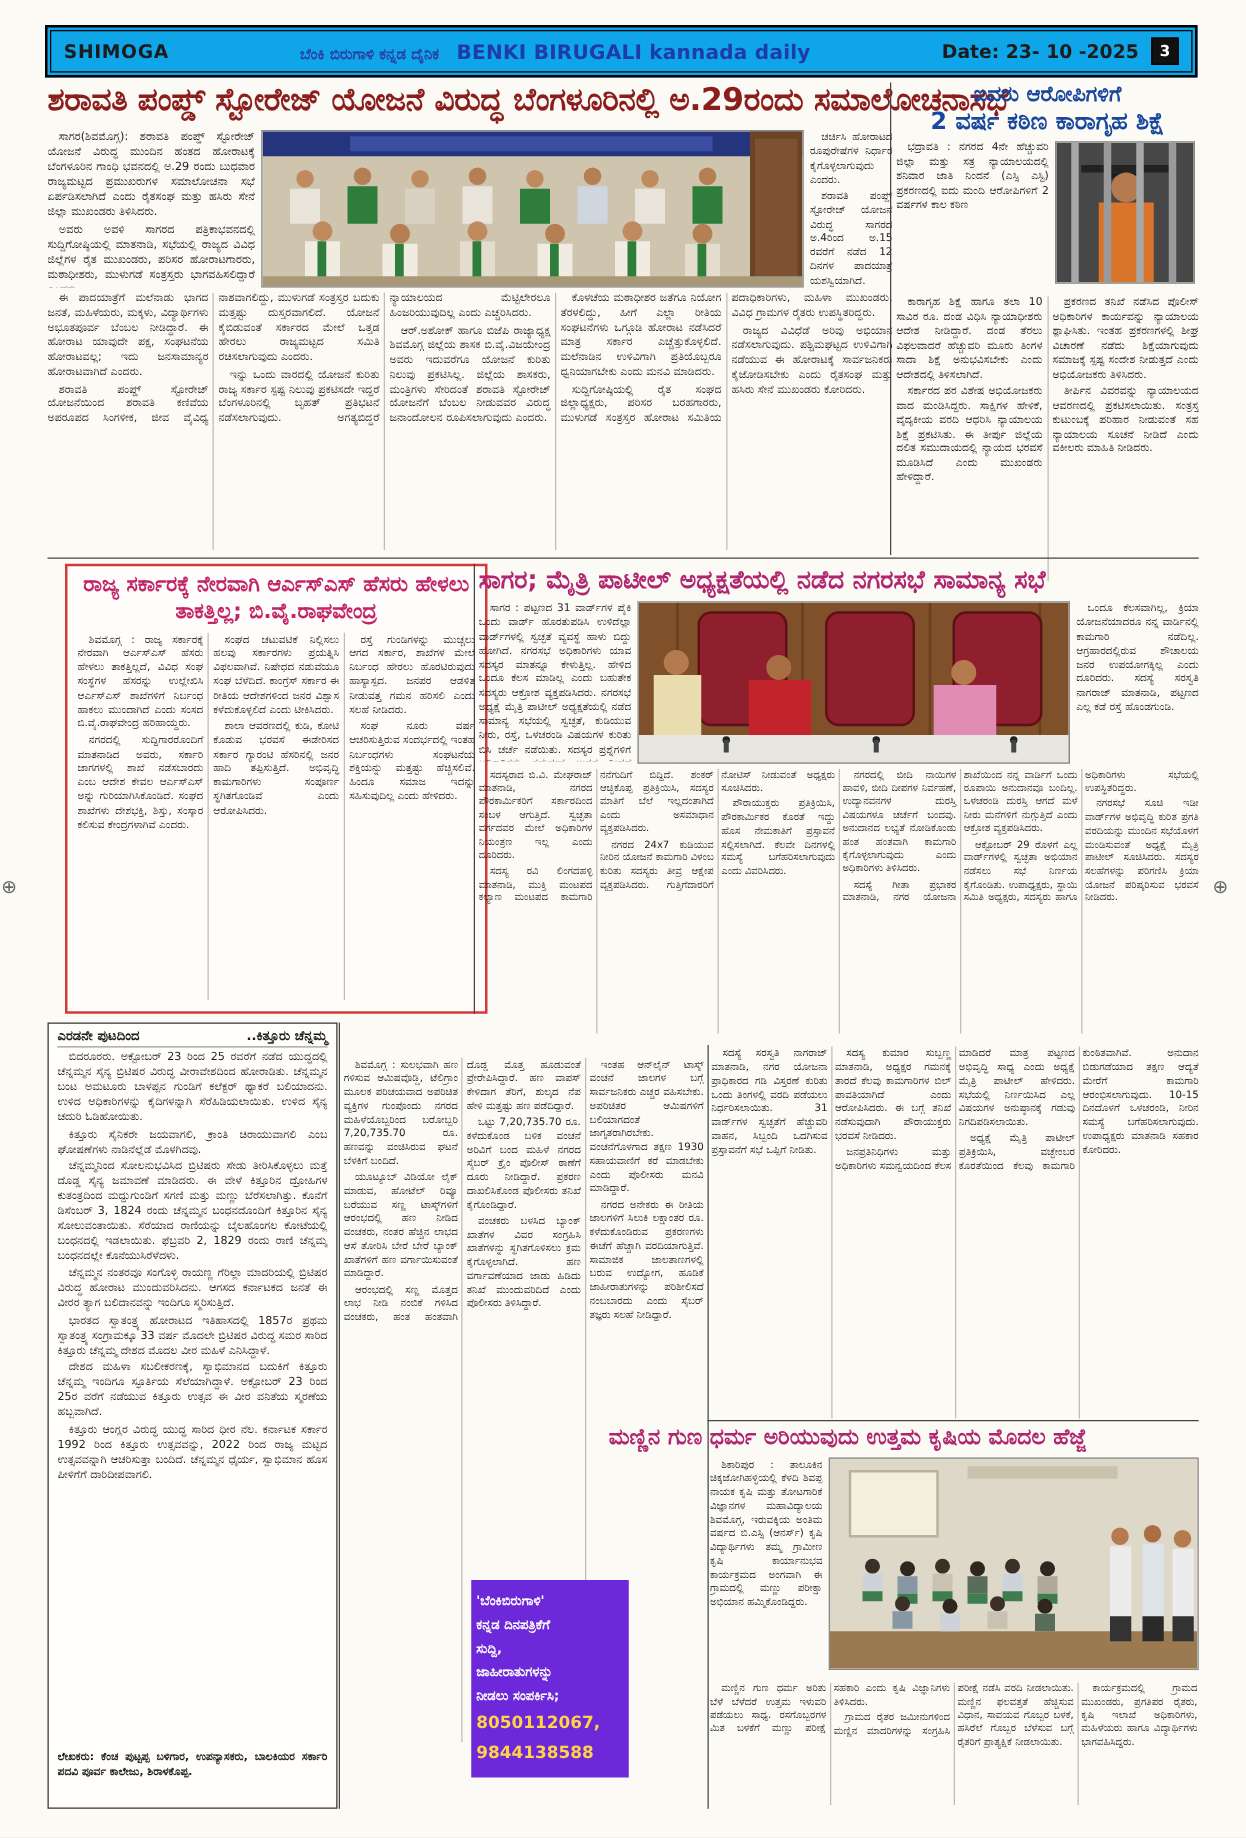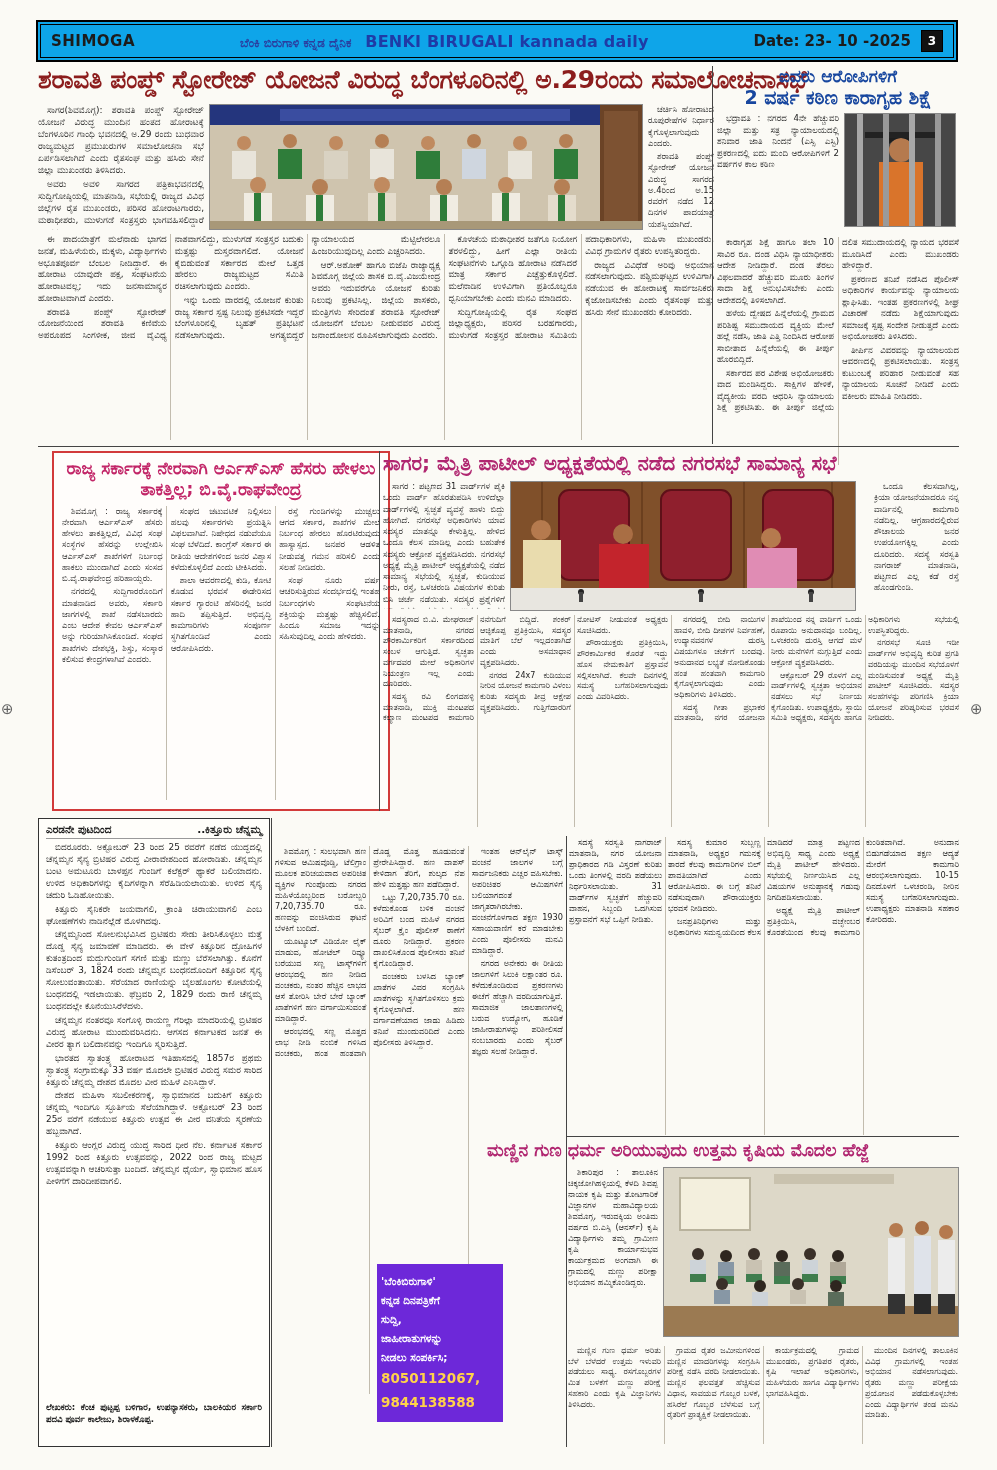--- a/index.html
+++ b/index.html
@@ -149,21 +149,20 @@
           <rect x="34" y="48" width="44" height="64" fill="#d9742b"></rect>
           <rect x="12" y="0" width="6" height="112" fill="#a8a8a8"></rect>
           <rect x="38" y="0" width="6" height="112" fill="#9a9a9a"></rect>
           <rect x="64" y="0" width="6" height="112" fill="#a8a8a8"></rect>
           <rect x="90" y="0" width="6" height="112" fill="#9a9a9a"></rect>
         </svg>
       </div>
     </div>
     <div class="bodytext cols" style="margin-top:6px;height:228px;column-count:2;font-size:8.6px;">
         <p>ಕಾರಾಗೃಹ ಶಿಕ್ಷೆ ಹಾಗೂ ತಲಾ 10 ಸಾವಿರ ರೂ. ದಂಡ ವಿಧಿಸಿ ನ್ಯಾಯಾಧೀಶರು ಆದೇಶ ನೀಡಿದ್ದಾರೆ. ದಂಡ ತೆರಲು ವಿಫಲವಾದರೆ ಹೆಚ್ಚುವರಿ ಮೂರು ತಿಂಗಳ ಸಾದಾ ಶಿಕ್ಷೆ ಅನುಭವಿಸಬೇಕು ಎಂದು ಆದೇಶದಲ್ಲಿ ತಿಳಿಸಲಾಗಿದೆ.</p>
-        <p>ಹಳೆಯ ದ್ವೇಷದ ಹಿನ್ನೆಲೆಯಲ್ಲಿ ಗ್ರಾಮದ ಪರಿಶಿಷ್ಟ ಸಮುದಾಯದ ವ್ಯಕ್ತಿಯ ಮೇಲೆ ಹಲ್ಲೆ ನಡೆಸಿ, ಜಾತಿ ಎತ್ತಿ ನಿಂದಿಸಿದ ಆರೋಪ ಸಾಬೀತಾದ ಹಿನ್ನೆಲೆಯಲ್ಲಿ ಈ ತೀರ್ಪು ಹೊರಬಿದ್ದಿದೆ.</p>
         <p>ಸರ್ಕಾರದ ಪರ ವಿಶೇಷ ಅಭಿಯೋಜಕರು ವಾದ ಮಂಡಿಸಿದ್ದರು. ಸಾಕ್ಷಿಗಳ ಹೇಳಿಕೆ, ವೈದ್ಯಕೀಯ ವರದಿ ಆಧರಿಸಿ ನ್ಯಾಯಾಲಯ ಶಿಕ್ಷೆ ಪ್ರಕಟಿಸಿತು. ಈ ತೀರ್ಪು ಜಿಲ್ಲೆಯ ದಲಿತ ಸಮುದಾಯದಲ್ಲಿ ನ್ಯಾಯದ ಭರವಸೆ ಮೂಡಿಸಿದೆ ಎಂದು ಮುಖಂಡರು ಹೇಳಿದ್ದಾರೆ.</p>
         <p>ಪ್ರಕರಣದ ತನಿಖೆ ನಡೆಸಿದ ಪೊಲೀಸ್ ಅಧಿಕಾರಿಗಳ ಕಾರ್ಯವನ್ನು ನ್ಯಾಯಾಲಯ ಶ್ಲಾಘಿಸಿತು. ಇಂತಹ ಪ್ರಕರಣಗಳಲ್ಲಿ ಶೀಘ್ರ ವಿಚಾರಣೆ ನಡೆದು ಶಿಕ್ಷೆಯಾಗುವುದು ಸಮಾಜಕ್ಕೆ ಸ್ಪಷ್ಟ ಸಂದೇಶ ನೀಡುತ್ತದೆ ಎಂದು ಅಭಿಯೋಜಕರು ತಿಳಿಸಿದರು.</p>
         <p>ತೀರ್ಪಿನ ವಿವರವನ್ನು ನ್ಯಾಯಾಲಯದ ಆವರಣದಲ್ಲಿ ಪ್ರಕಟಿಸಲಾಯಿತು. ಸಂತ್ರಸ್ತ ಕುಟುಂಬಕ್ಕೆ ಪರಿಹಾರ ನೀಡುವಂತೆ ಸಹ ನ್ಯಾಯಾಲಯ ಸೂಚನೆ ನೀಡಿದೆ ಎಂದು ವಕೀಲರು ಮಾಹಿತಿ ನೀಡಿದರು.</p>
       </div>
   </div>
 
   <div class="hline" style="left:38px;top:446px;width:921px;"></div>
 
   <div class="abs redbox" style="left:52px;top:451px;width:338px;height:360px;">
     <div class="hl-magenta" style="font-size:17px;text-align:center;line-height:1.25;color:#c22668;">ರಾಜ್ಯ ಸರ್ಕಾರಕ್ಕೆ ನೇರವಾಗಿ ಆರ್ಎಸ್ಎಸ್ ಹೆಸರು ಹೇಳಲು ತಾಕತ್ತಿಲ್ಲ; ಬಿ.ವೈ.ರಾಘವೇಂದ್ರ</div>
@@ -203,21 +202,21 @@
             <rect x="236" y="66" width="50" height="40" fill="#e08cb4"></rect>
           <rect y="106" width="344" height="22" fill="#e8e6e0"></rect>
           <circle cx="70" cy="110" r="3" fill="#222"></circle>
             <rect x="68" y="110" width="4" height="10" fill="#444"></rect>
           <circle cx="190" cy="110" r="3" fill="#222"></circle>
             <rect x="188" y="110" width="4" height="10" fill="#444"></rect>
           <circle cx="300" cy="110" r="3" fill="#222"></circle>
             <rect x="298" y="110" width="4" height="10" fill="#444"></rect>
         </svg>
       </div>
-      <div class="bodytext" style="flex:1;height:128px;font-size:8.4px;margin-left:13px;">
+      <div class="bodytext" style="flex:1;height:128px;font-size:8.4px;">
           <p>ಒಂದೂ ಕೆಲಸವಾಗಿಲ್ಲ, ಕ್ರಿಯಾ ಯೋಜನೆಯಾದರೂ ನನ್ನ ವಾರ್ಡಿನಲ್ಲಿ ಕಾಮಗಾರಿ ನಡೆದಿಲ್ಲ. ಆಗ್ರಹಾರದಲ್ಲಿರುವ ಶೌಚಾಲಯ ಜನರ ಉಪಯೋಗಕ್ಕಿಲ್ಲ ಎಂದು ದೂರಿದರು. ಸದಸ್ಯೆ ಸರಸ್ವತಿ ನಾಗರಾಜ್ ಮಾತನಾಡಿ, ಪಟ್ಟಣದ ಎಲ್ಲ ಕಡೆ ರಸ್ತೆ ಹೊಂಡಗುಂಡಿ.</p>
         </div>
     </div>
     <div class="bodytext cols" style="margin-top:6px;height:212px;column-count:6;column-gap:6px;font-size:8px;">
         <p>ಸದಸ್ಯರಾದ ಬಿ.ವಿ. ಮೇಘರಾಜ್ ಮಾತನಾಡಿ, ನಗರದ ಪೌರಕಾರ್ಮಿಕರಿಗೆ ಸರ್ಕಾರದಿಂದ ಸಂಬಳ ಆಗುತ್ತಿದೆ. ಸ್ವಚ್ಛತಾ ವರ್ಗದವರ ಮೇಲೆ ಅಧಿಕಾರಿಗಳ ನಿಯಂತ್ರಣ ಇಲ್ಲ ಎಂದು ದೂರಿದರು.</p>
         <p>ಸದಸ್ಯ ರವಿ ಲಿಂಗದಹಳ್ಳಿ ಮಾತನಾಡಿ, ಮುಕ್ತಿ ಮಂಟಪದ ಕಲ್ಯಾಣ ಮಂಟಪದ ಕಾಮಗಾರಿ ನನೆಗುದಿಗೆ ಬಿದ್ದಿದೆ. ಶಂಕರ್ ಆಚ್ಳಿಕೊಪ್ಪ ಪ್ರತಿಕ್ರಿಯಿಸಿ, ಸದಸ್ಯರ ಮಾತಿಗೆ ಬೆಲೆ ಇಲ್ಲದಂತಾಗಿದೆ ಎಂದು ಅಸಮಾಧಾನ ವ್ಯಕ್ತಪಡಿಸಿದರು.</p>
         <p>ನಗರದ 24x7 ಕುಡಿಯುವ ನೀರಿನ ಯೋಜನೆ ಕಾಮಗಾರಿ ವಿಳಂಬ ಕುರಿತು ಸದಸ್ಯರು ತೀವ್ರ ಆಕ್ಷೇಪ ವ್ಯಕ್ತಪಡಿಸಿದರು. ಗುತ್ತಿಗೆದಾರರಿಗೆ ನೋಟಿಸ್ ನೀಡುವಂತೆ ಅಧ್ಯಕ್ಷರು ಸೂಚಿಸಿದರು.</p>
         <p>ಪೌರಾಯುಕ್ತರು ಪ್ರತಿಕ್ರಿಯಿಸಿ, ಪೌರಕಾರ್ಮಿಕರ ಕೊರತೆ ಇದ್ದು ಹೊಸ ನೇಮಕಾತಿಗೆ ಪ್ರಸ್ತಾವನೆ ಸಲ್ಲಿಸಲಾಗಿದೆ. ಕೆಲವೇ ದಿನಗಳಲ್ಲಿ ಸಮಸ್ಯೆ ಬಗೆಹರಿಸಲಾಗುವುದು ಎಂದು ವಿವರಿಸಿದರು.</p>
         <p>ನಗರದಲ್ಲಿ ಬೀದಿ ನಾಯಿಗಳ ಹಾವಳಿ, ಬೀದಿ ದೀಪಗಳ ನಿರ್ವಹಣೆ, ಉದ್ಯಾನವನಗಳ ದುರಸ್ತಿ ವಿಷಯಗಳೂ ಚರ್ಚೆಗೆ ಬಂದವು. ಅನುದಾನದ ಲಭ್ಯತೆ ನೋಡಿಕೊಂಡು ಹಂತ ಹಂತವಾಗಿ ಕಾಮಗಾರಿ ಕೈಗೊಳ್ಳಲಾಗುವುದು ಎಂದು ಅಧಿಕಾರಿಗಳು ತಿಳಿಸಿದರು.</p>
         <p>ಸದಸ್ಯೆ ಗೀತಾ ಪ್ರಭಾಕರ ಮಾತನಾಡಿ, ನಗರ ಯೋಜನಾ ಶಾಖೆಯಿಂದ ನನ್ನ ವಾರ್ಡಿಗೆ ಒಂದು ರೂಪಾಯಿ ಅನುದಾನವೂ ಬಂದಿಲ್ಲ. ಒಳಚರಂಡಿ ದುರಸ್ತಿ ಆಗದೆ ಮಳೆ ನೀರು ಮನೆಗಳಿಗೆ ನುಗ್ಗುತ್ತಿದೆ ಎಂದು ಆಕ್ರೋಶ ವ್ಯಕ್ತಪಡಿಸಿದರು.</p>
@@ -327,17 +326,16 @@
               <rect x="274" y="72" width="17" height="54" fill="#ececec"></rect>
               <rect x="274" y="126" width="17" height="20" fill="#333"></rect>
           </g>
         </svg>
       </div>
     </div>
     <div class="bodytext cols" style="position:absolute;left:81px;top:206px;width:390px;height:98px;column-count:4;column-gap:6px;font-size:8px;">
         <p>ಮಣ್ಣಿನ ಗುಣ ಧರ್ಮ ಅರಿತು ಬೆಳೆ ಬೆಳೆದರೆ ಉತ್ತಮ ಇಳುವರಿ ಪಡೆಯಲು ಸಾಧ್ಯ. ರಸಗೊಬ್ಬರಗಳ ಮಿತ ಬಳಕೆಗೆ ಮಣ್ಣು ಪರೀಕ್ಷೆ ಸಹಕಾರಿ ಎಂದು ಕೃಷಿ ವಿಜ್ಞಾನಿಗಳು ತಿಳಿಸಿದರು.</p>
         <p>ಗ್ರಾಮದ ರೈತರ ಜಮೀನುಗಳಿಂದ ಮಣ್ಣಿನ ಮಾದರಿಗಳನ್ನು ಸಂಗ್ರಹಿಸಿ ಪರೀಕ್ಷೆ ನಡೆಸಿ ವರದಿ ನೀಡಲಾಯಿತು. ಮಣ್ಣಿನ ಫಲವತ್ತತೆ ಹೆಚ್ಚಿಸುವ ವಿಧಾನ, ಸಾವಯವ ಗೊಬ್ಬರ ಬಳಕೆ, ಹಸಿರೆಲೆ ಗೊಬ್ಬರ ಬೆಳೆಸುವ ಬಗ್ಗೆ ರೈತರಿಗೆ ಪ್ರಾತ್ಯಕ್ಷಿಕೆ ನೀಡಲಾಯಿತು.</p>
         <p>ಕಾರ್ಯಕ್ರಮದಲ್ಲಿ ಗ್ರಾಮದ ಮುಖಂಡರು, ಪ್ರಗತಿಪರ ರೈತರು, ಕೃಷಿ ಇಲಾಖೆ ಅಧಿಕಾರಿಗಳು, ಮಹಿಳೆಯರು ಹಾಗೂ ವಿದ್ಯಾರ್ಥಿಗಳು ಭಾಗವಹಿಸಿದ್ದರು.</p>
-        <p>ಮುಂದಿನ ದಿನಗಳಲ್ಲಿ ತಾಲೂಕಿನ ವಿವಿಧ ಗ್ರಾಮಗಳಲ್ಲಿ ಇಂತಹ ಅಭಿಯಾನ ನಡೆಸಲಾಗುವುದು. ರೈತರು ಮಣ್ಣು ಪರೀಕ್ಷೆಯ ಪ್ರಯೋಜನ ಪಡೆದುಕೊಳ್ಳಬೇಕು ಎಂದು ವಿದ್ಯಾರ್ಥಿಗಳ ತಂಡ ಮನವಿ ಮಾಡಿತು.</p>
       </div>
   </div>
 
 </div>
 
 </body></html>

